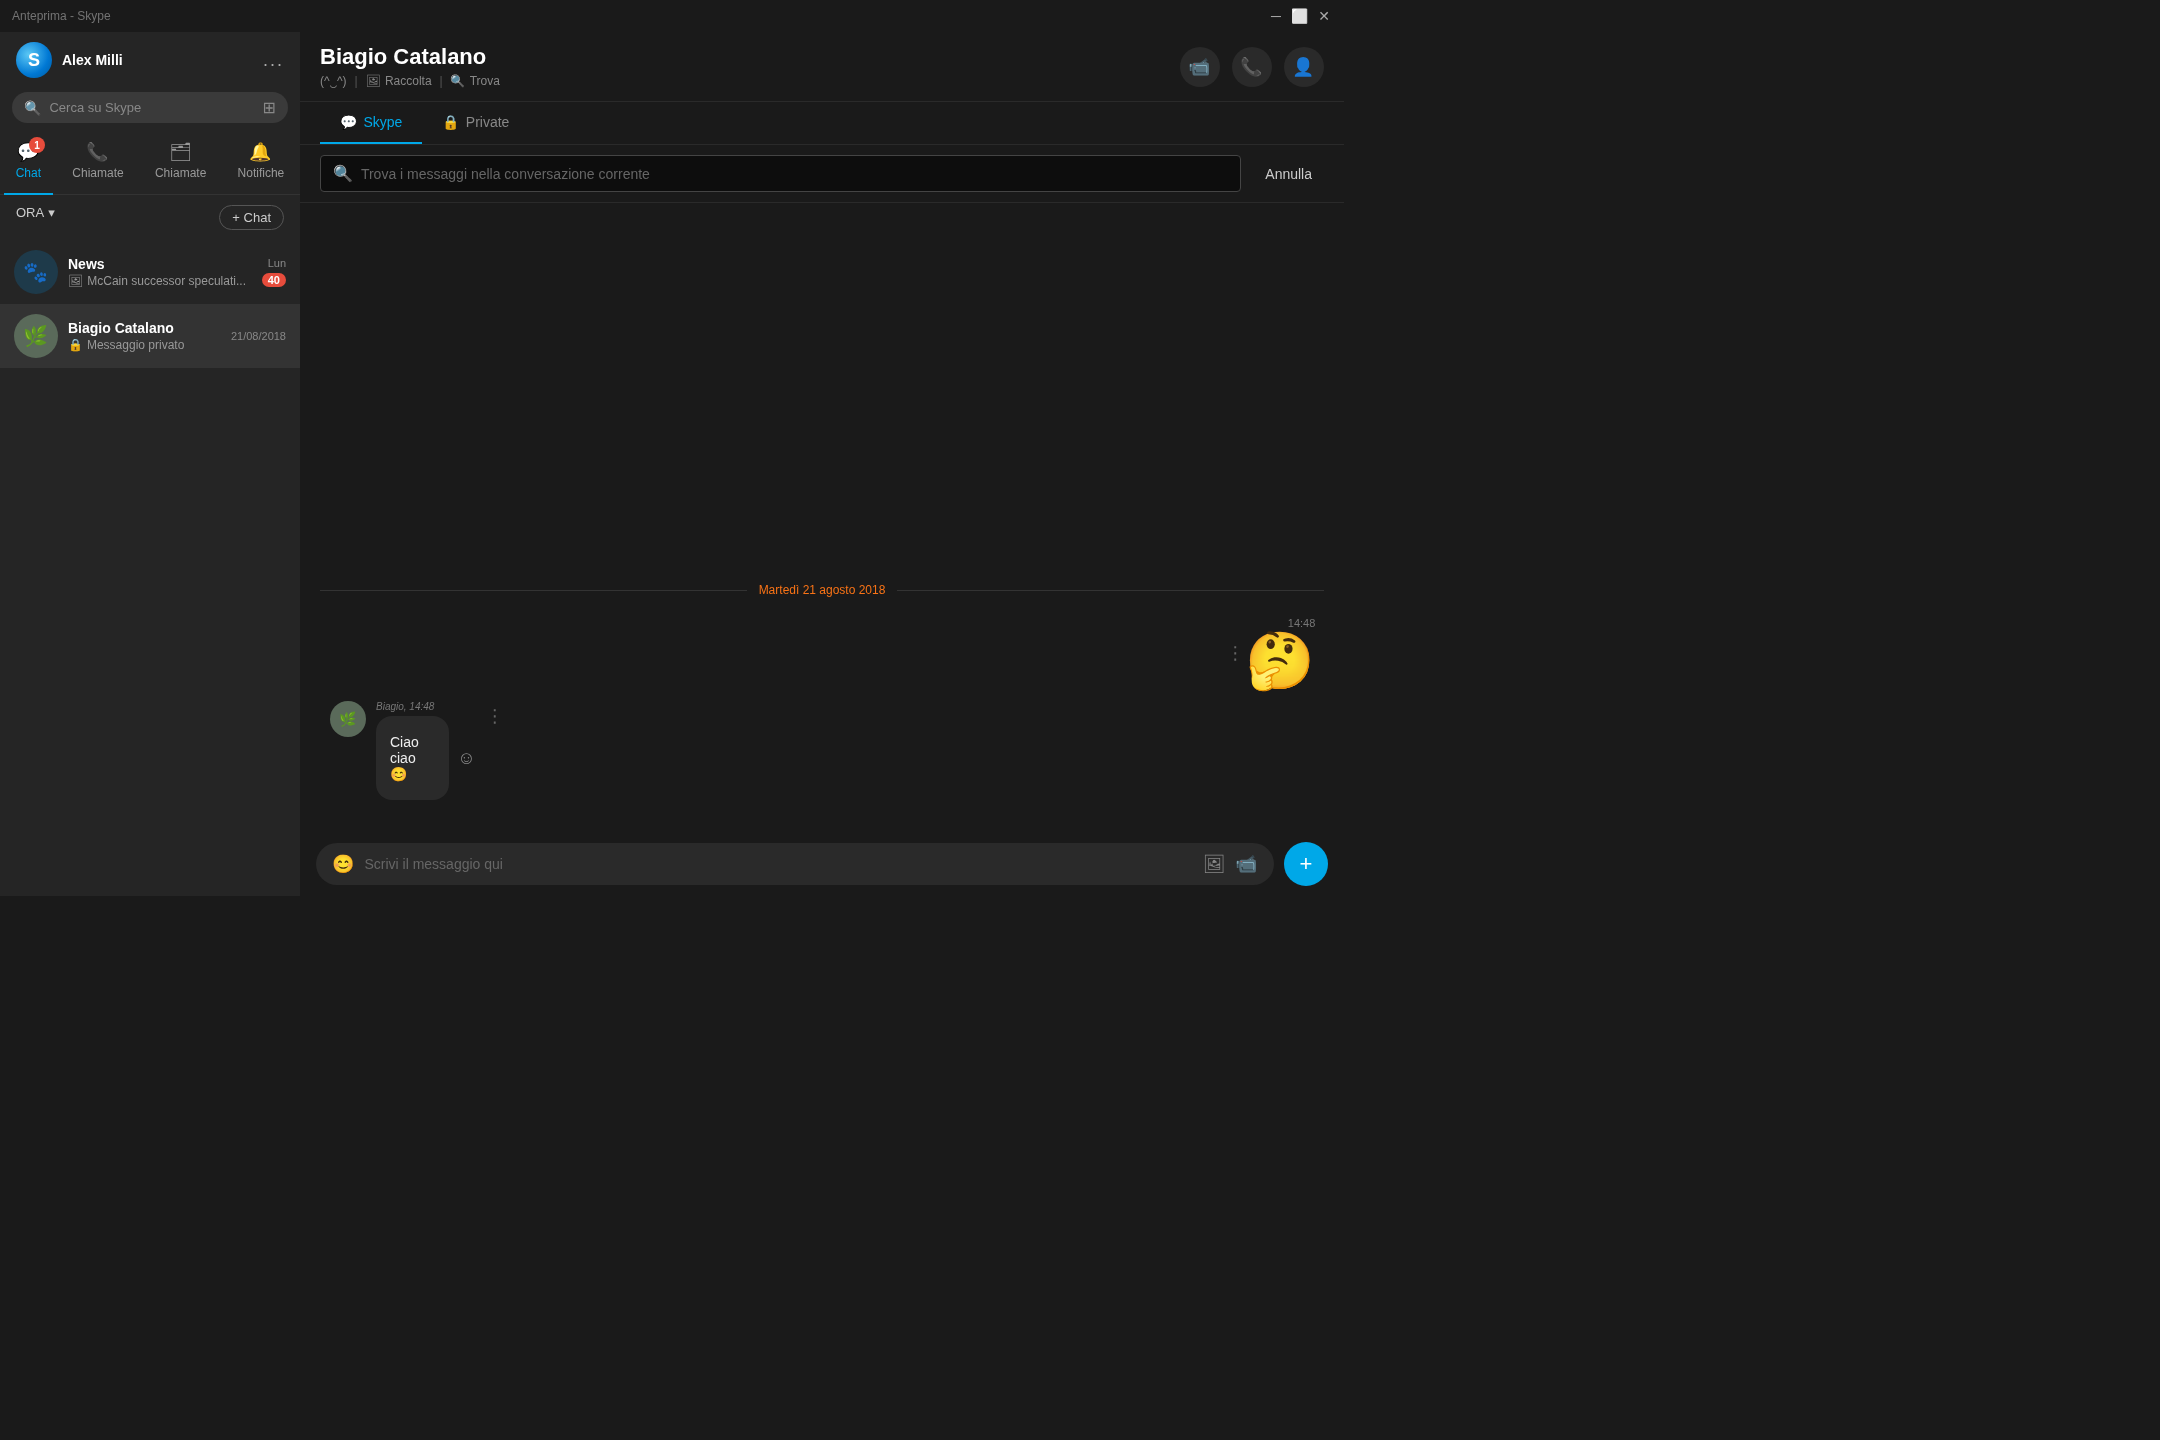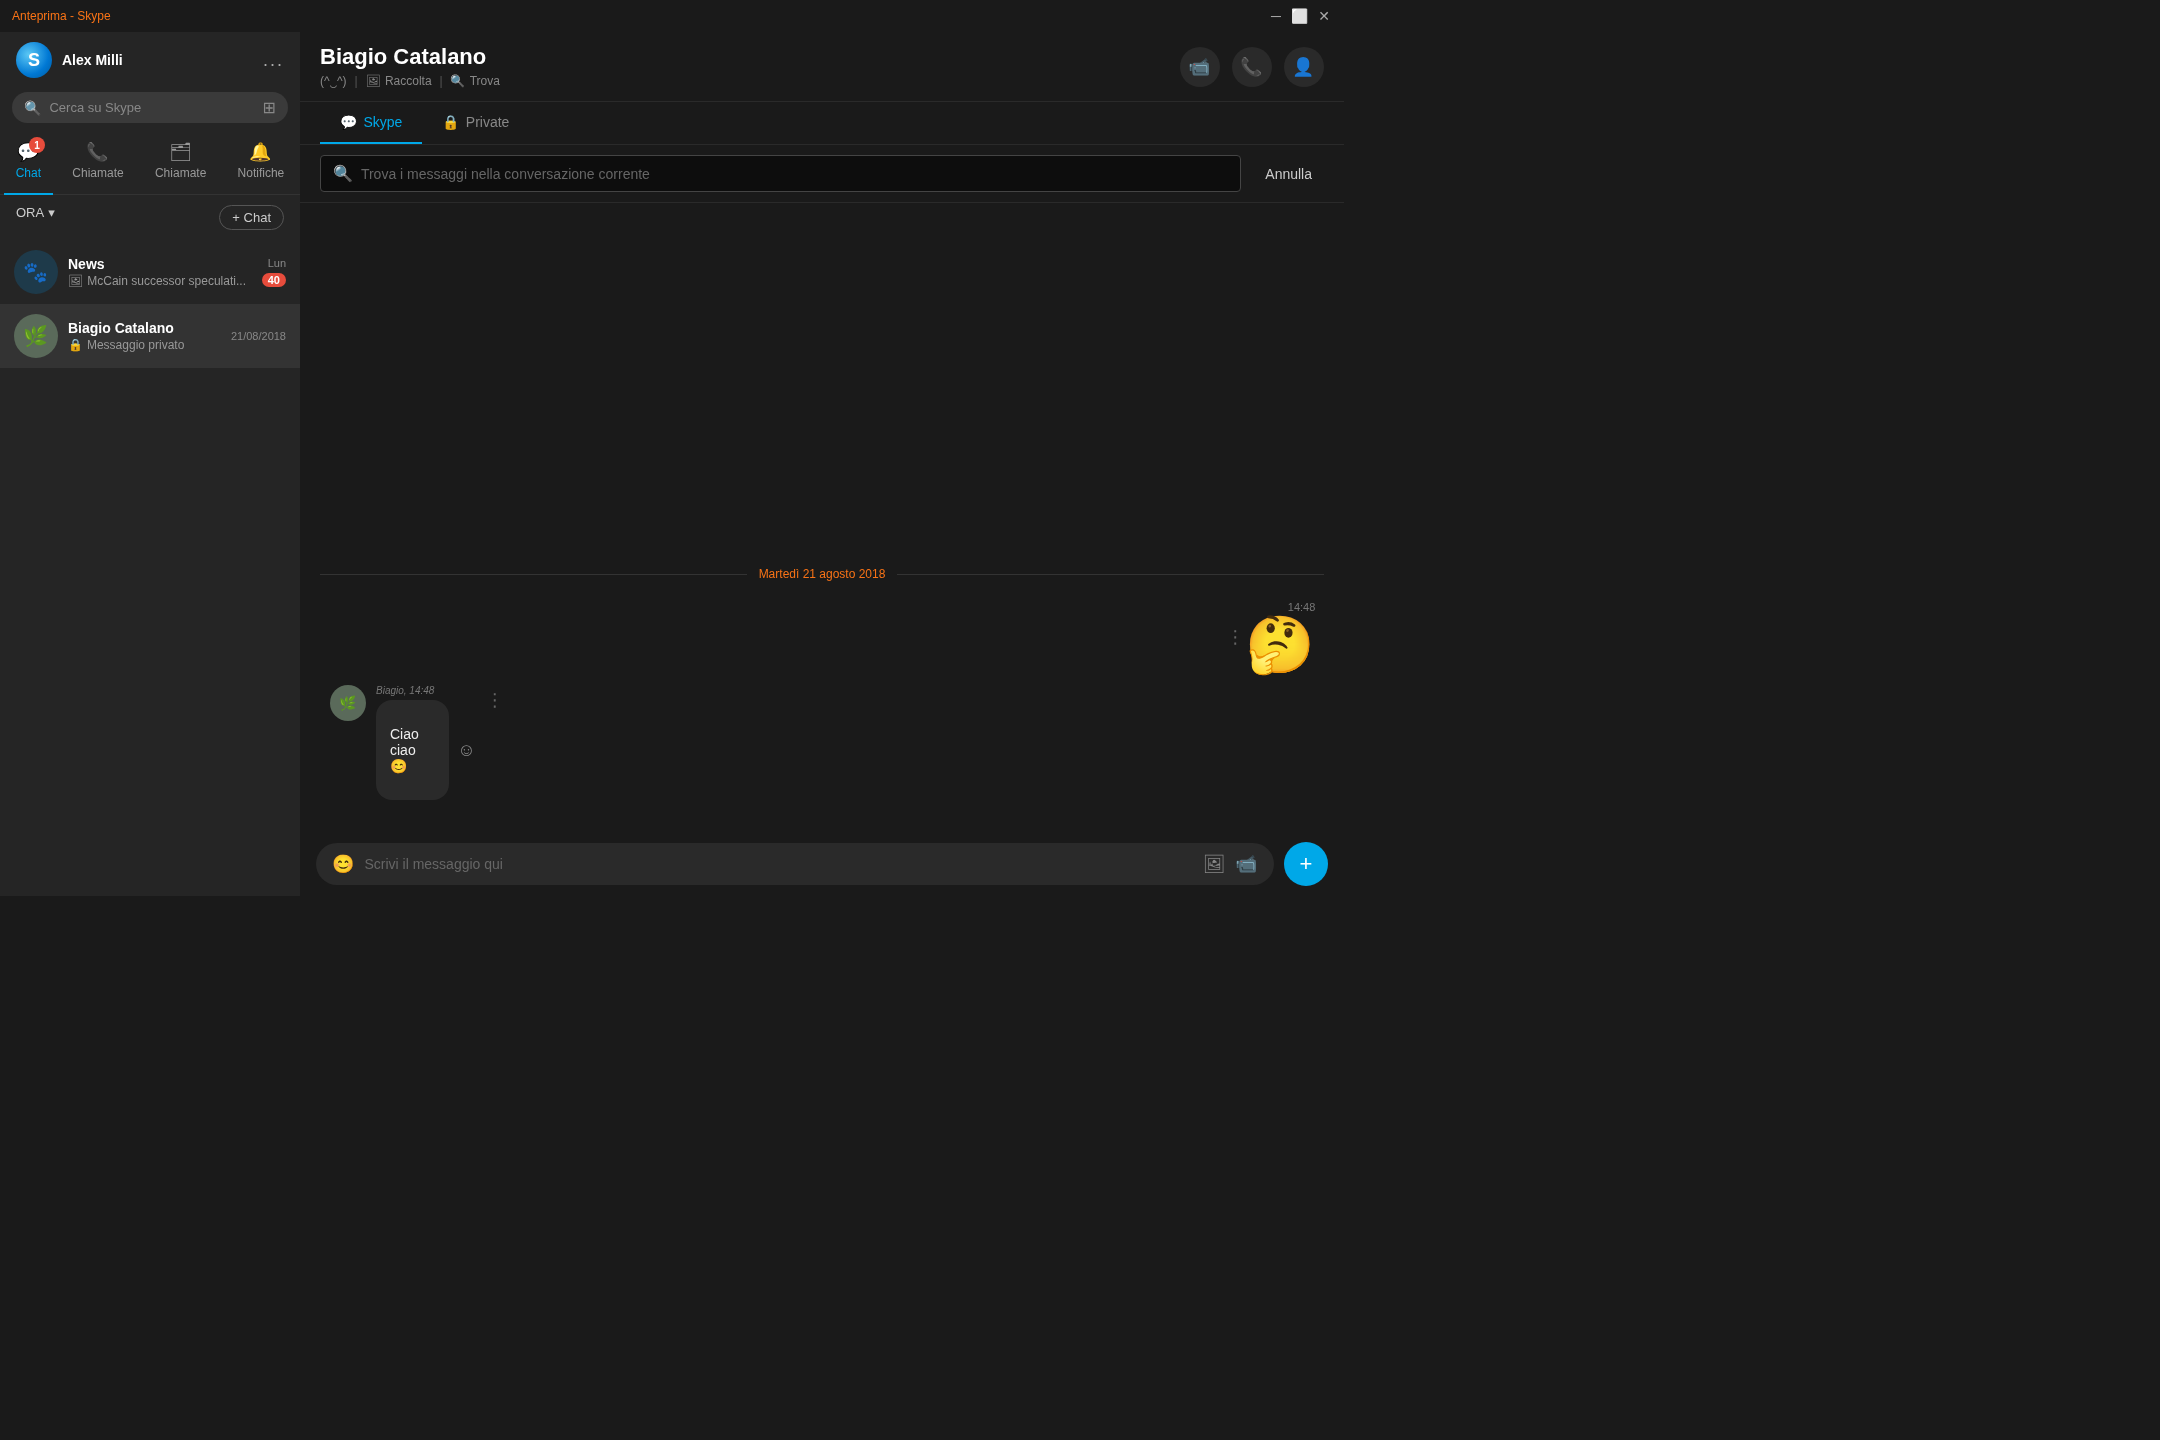--- a/index.html
+++ b/index.html
@@ -20,21 +20,21 @@
       height: 32px;
       background: #1a1a1a;
       display: flex;
       align-items: center;
       justify-content: space-between;
       padding: 0 12px;
       z-index: 100;
     }
     .titlebar-title {
       font-size: 12px;
-      color: #f97316;
+      color: #737373;
     }
     .titlebar-controls {
       display: flex;
       gap: 8px;
     }
     .titlebar-btn {
       width: 16px;
       height: 16px;
       display: flex;
       align-items: center;
@@ -417,21 +417,21 @@
     .msg-content { max-width: 60%; }
     .msg-meta {
       font-size: 10px;
       color: #777;
       margin-bottom: 4px;
       font-style: italic;
     }
     .msg-bubble {
       background: #2a2a2a;
       border-radius: 16px;
-      padding: 26px 14px;
+      padding: 18px 14px;
       font-size: 14px;
       color: #eee;
       display: inline-flex;
       align-items: center;
       gap: 6px;
     }
     .message-row.outgoing .msg-content {
       display: flex;
       flex-direction: column;
       align-items: flex-end;

